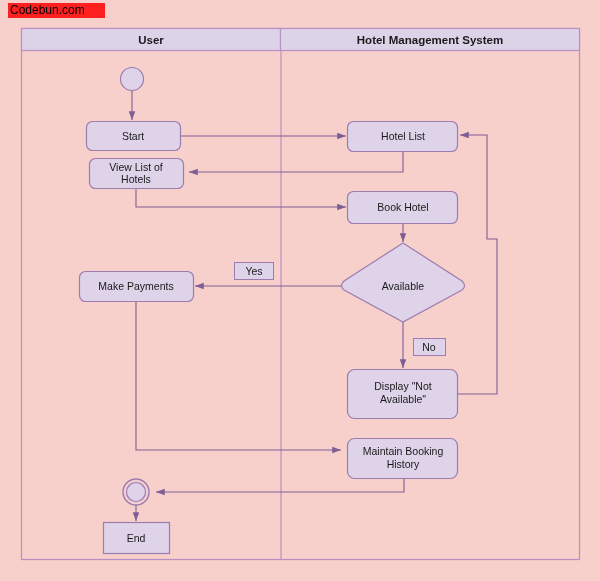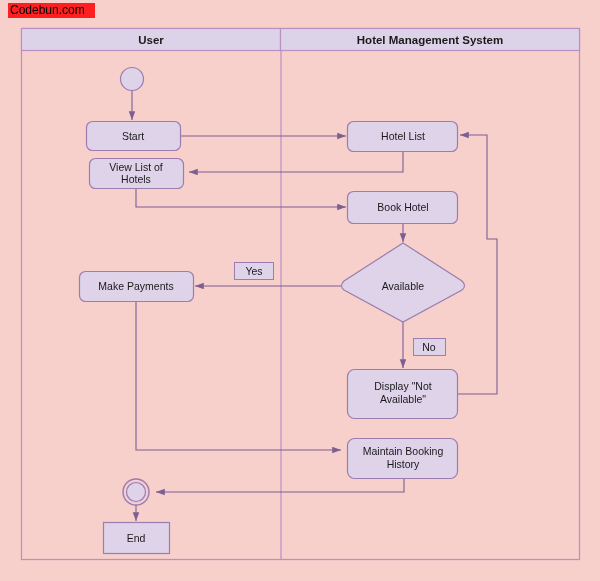--- a/index.html
+++ b/index.html
@@ -22,21 +22,21 @@
     height: 581px;
   }
   .watermark {
     position: absolute;
     left: 8px;
     top: 3px;
     background: #fe2020;
     color: #000000;
     font-size: 12px;
     line-height: 14px;
-    padding: 0px 10px 1px 2px;
+    padding: 0px 20px 1px 2px;
     font-family: "Liberation Sans", sans-serif;
     letter-spacing: 0px;
     white-space: nowrap;
     z-index: 50;
   }
   svg text {
     font-family: "Liberation Sans", sans-serif;
     fill: #1a1a1a;
   }
   .lane-title {

